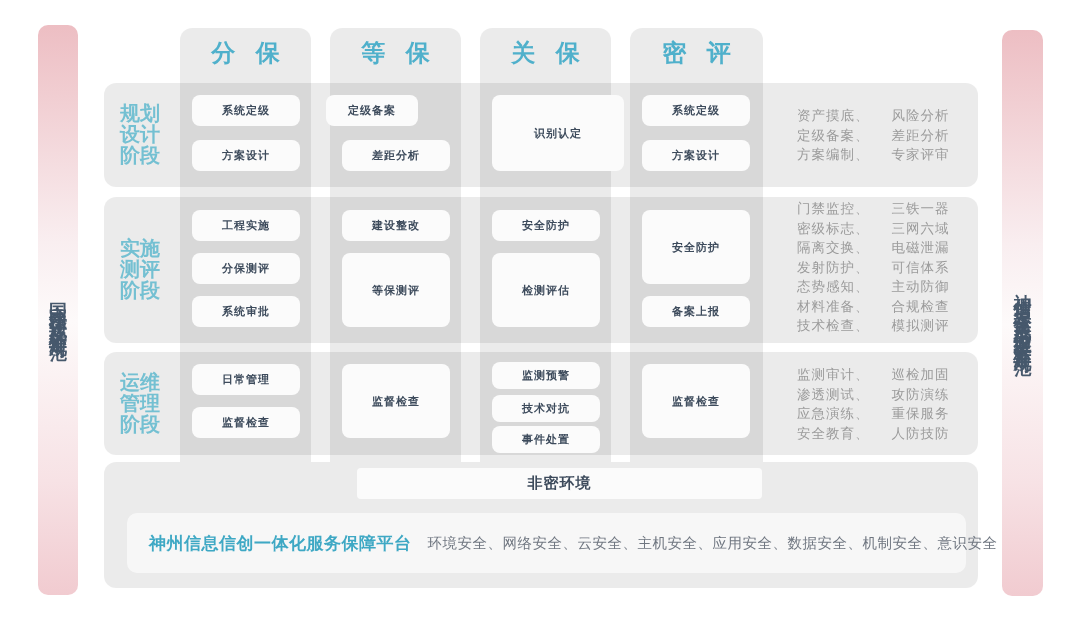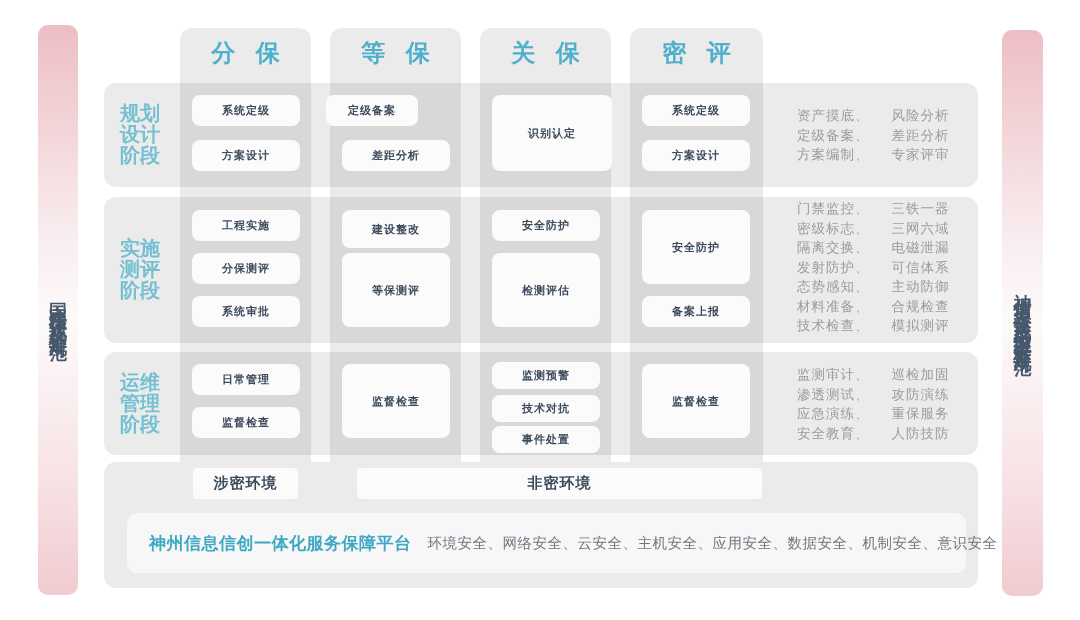--- a/index.html
+++ b/index.html
@@ -108,28 +108,28 @@
   <div class="rowlabel" style="top:372px;">
     <div>运维</div>
     <div>管理</div>
     <div>阶段</div>
   </div>
 
   <div class="wbox" style="left:192px;top:95px;width:108px;height:31px;">系统定级</div>
   <div class="wbox" style="left:192px;top:140px;width:108px;height:31px;">方案设计</div>
   <div class="wbox" style="left:326px;top:95px;width:92px;height:31px;text-align:center;">定级备案</div>
   <div class="wbox" style="left:342px;top:140px;width:108px;height:31px;">差距分析</div>
-  <div class="wbox" style="left:492px;top:95px;width:120px;height:76px;">识别认定</div>
+  <div class="wbox" style="left:492px;top:95px;width:132px;height:76px;">识别认定</div>
   <div class="wbox" style="left:642px;top:95px;width:108px;height:31px;">系统定级</div>
   <div class="wbox" style="left:642px;top:140px;width:108px;height:31px;">方案设计</div>
 
   <div class="wbox" style="left:192px;top:210px;width:108px;height:31px;">工程实施</div>
   <div class="wbox" style="left:192px;top:296px;width:108px;height:31px;">系统审批</div>
   <div class="wbox" style="left:192px;top:253px;width:108px;height:31px;">分保测评</div>
-  <div class="wbox" style="left:342px;top:210px;width:108px;height:38px;">建设整改</div>
+  <div class="wbox" style="left:342px;top:210px;width:108px;height:31px;">建设整改</div>
   <div class="wbox" style="left:342px;top:253px;width:108px;height:74px;">等保测评</div>
   <div class="wbox" style="left:492px;top:210px;width:108px;height:31px;">安全防护</div>
   <div class="wbox" style="left:492px;top:253px;width:108px;height:74px;">检测评估</div>
   <div class="wbox" style="left:642px;top:210px;width:108px;height:74px;">安全防护</div>
   <div class="wbox" style="left:642px;top:296px;width:108px;height:31px;">备案上报</div>
 
   <div class="wbox" style="left:192px;top:364px;width:108px;height:31px;">日常管理</div>
   <div class="wbox" style="left:192px;top:407px;width:108px;height:31px;">监督检查</div>
   <div class="wbox" style="left:342px;top:364px;width:108px;height:74px;">监督检查</div>
   <div class="wbox" style="left:492px;top:362px;width:108px;height:27px;">监测预警</div>
@@ -179,21 +179,20 @@
       <div>安全教育、</div>
     </div>
     <div class="ncol">
       <div>巡检加固</div>
       <div>攻防演练</div>
       <div>重保服务</div>
       <div>人防技防</div>
     </div>
   </div>
 
-  <div class="envbox" style="left:193px;top:468px;width:105px;height:31px;">涉密环境</div>
   <div class="envbox" style="left:357px;top:468px;width:405px;height:31px;">非密环境</div>
 
   <div class="platform">
     <span class="platform-title">神州信息信创一体化服务保障平台</span>
     <span class="platform-items">环境安全、网络安全、云安全、主机安全、应用安全、数据安全、机制安全、意识安全</span>
   </div>
 
 </div>
 
 </body></html>

